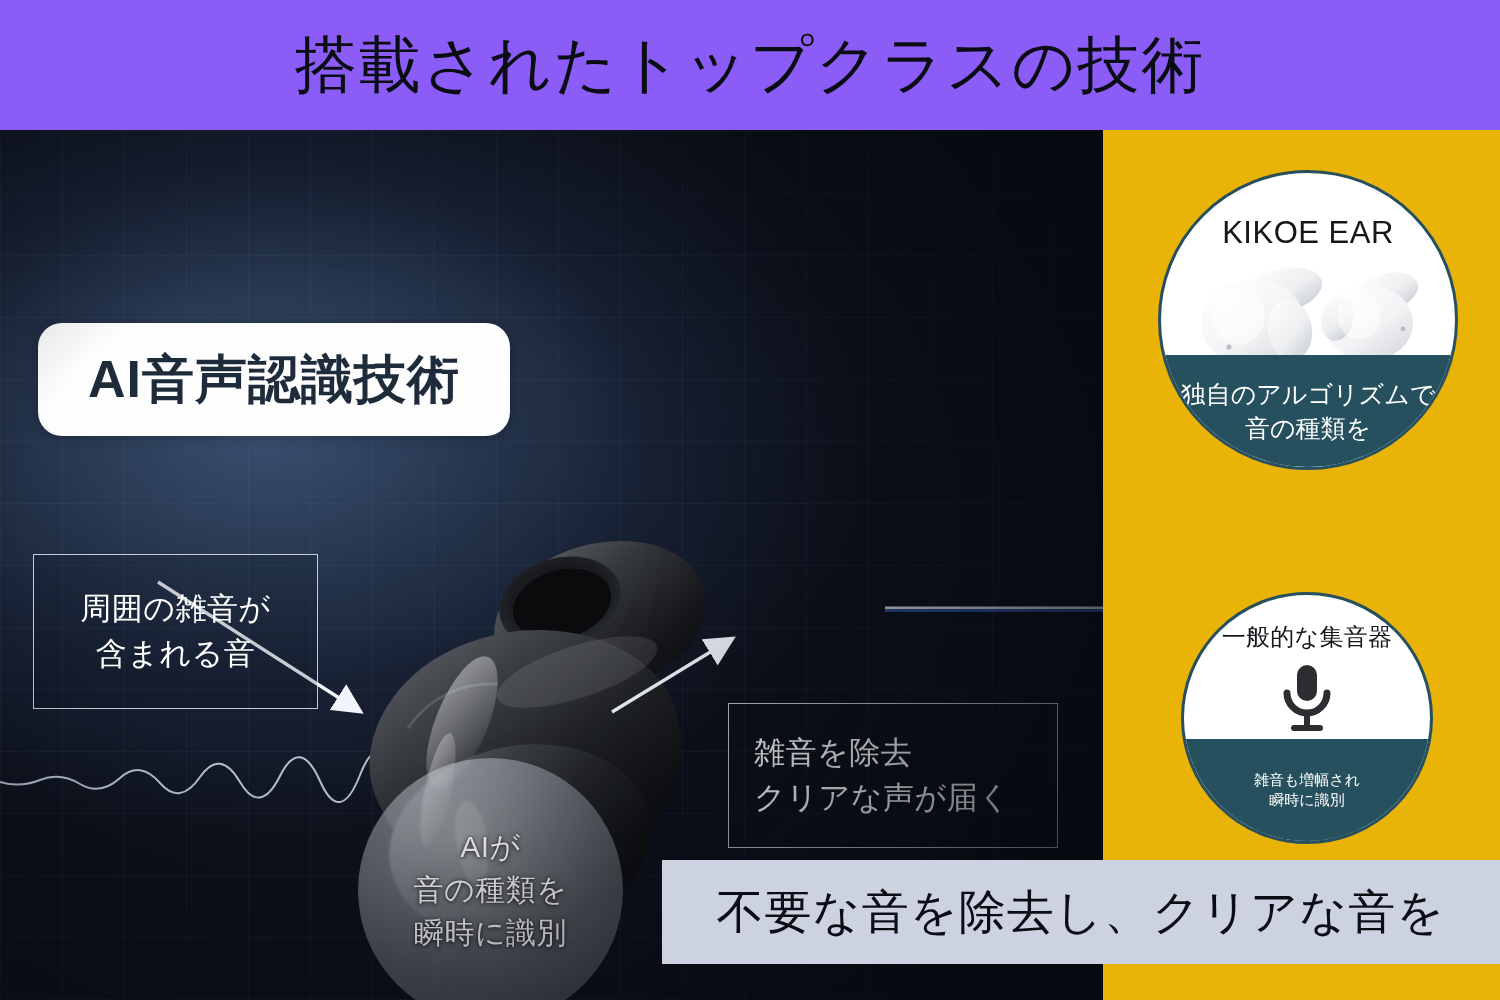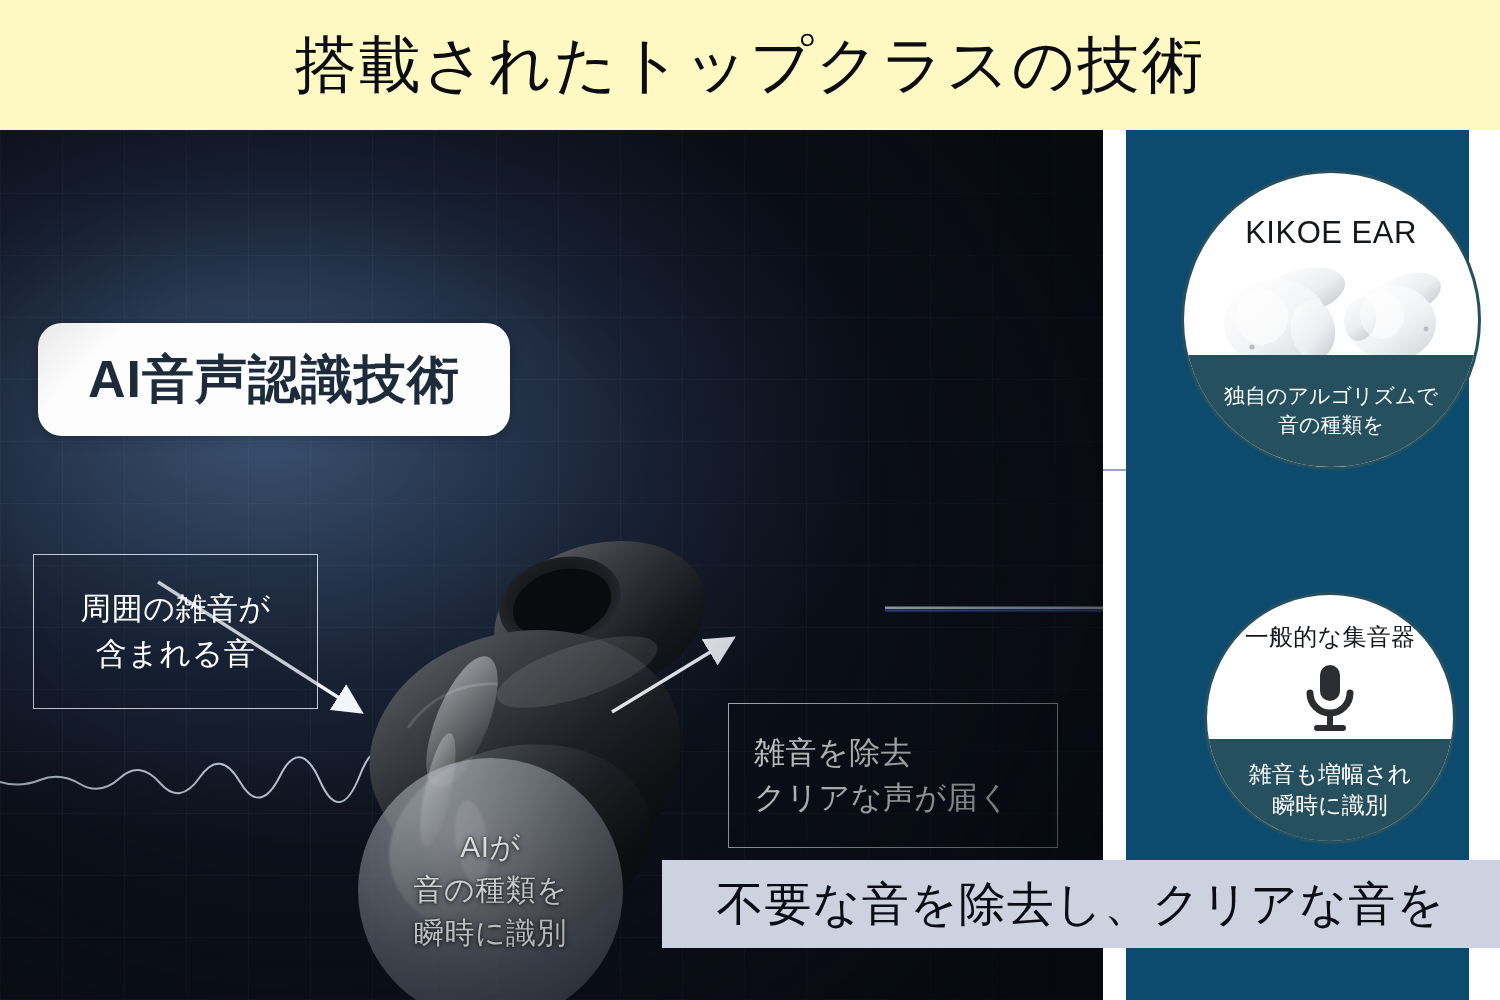--- a/index.html
+++ b/index.html
@@ -12,21 +12,21 @@
   #stage {
     position: relative;
     width: 1500px; height: 1000px;
     background: #ffffff;
   }
 
   
   .header-band {
     position: absolute; left: 0; top: 0;
     width: 1500px; height: 130px;
-    background: #fef9c3;
+    background: #8b5cf6;
     display: flex; align-items: center; justify-content: center;
   }
   .header-title {
     font-size: 62px;
     letter-spacing: 2px;
     color: #0b0d14;
     font-weight: 400;
     white-space: nowrap;
   }
 
@@ -129,23 +129,23 @@
     font-size: 30px;
     line-height: 1.43;
     text-align: center;
     text-shadow: 0 1px 5px rgba(0,0,0,.78), 0 0 2px rgba(0,0,0,.6);
     letter-spacing: .5px;
   }
   .ai-circle-text span { display: block; white-space: nowrap; }
 
   
   .side-panel {
-    position: absolute; left: 1126px; top: 130px;
-    width: 343px; height: 870px;
-    background: #0c4a6e;
+    position: absolute; left: 1103px; top: 130px;
+    width: 397px; height: 870px;
+    background: #eab308;
   }
 
   .circle-card {
     position: absolute;
     border-radius: 50%;
     border: 3px solid #27505f;
     background: #ffffff;
     overflow: hidden;
   }
   .card-a { left: 55px;  top: 40px;  width: 300px; height: 300px; }
@@ -162,22 +162,22 @@
 
   .card-band {
     position: absolute; left: 0; right: 0; bottom: 0;
     background: #27505f;
     color: #ffffff;
     display: flex; flex-direction: column;
     align-items: center; justify-content: center;
     line-height: 1.36;
     text-align: center;
   }
-  .card-a .card-band { height: 112px; font-size: 21px; }
-  .card-b .card-band { height: 102px; font-size: 23px; justify-content: center; }
+  .card-a .card-band { height: 112px; font-size: 25px; }
+  .card-b .card-band { height: 102px; font-size: 15px; justify-content: center; }
   .card-band span { display: block; white-space: nowrap; }
 
   .earbuds-pair {
     position: absolute; left: 28px; top: 92px;
     width: 244px; height: 108px;
   }
   .earbuds-pair svg { display: block; width: 100%; height: 100%; }
 
   .mic-icon {
     position: absolute; left: 50%; top: 68px;
@@ -189,21 +189,21 @@
   
   .connector {
     position: absolute; left: 1103px; top: 469px;
     width: 62px; height: 2px;
     background: #8fa6c4;
   }
 
   
   .caption-bar {
     position: absolute; left: 662px; top: 860px;
-    width: 838px; height: 88px;
+    width: 838px; height: 104px;
     background: #ccd2e0;
     display: flex; align-items: center; justify-content: center;
   }
   .caption-text {
     font-size: 47px; color: #0b0d14; letter-spacing: 1px; white-space: nowrap;
   }
 </style>
 </head>
 <body>
 

